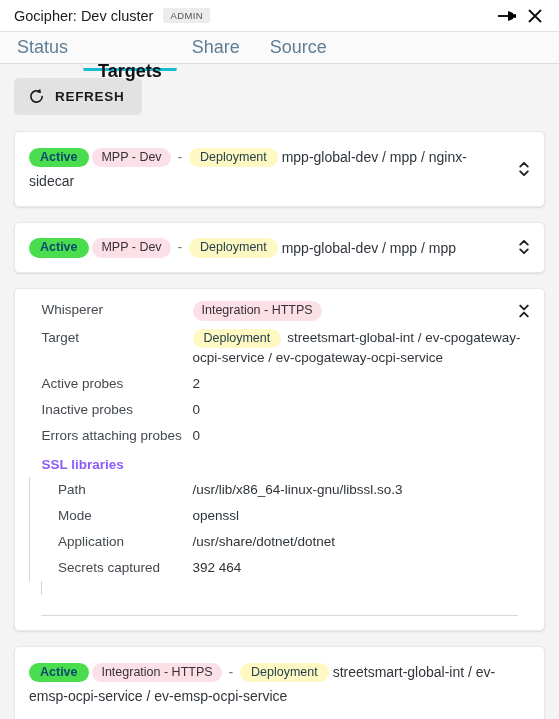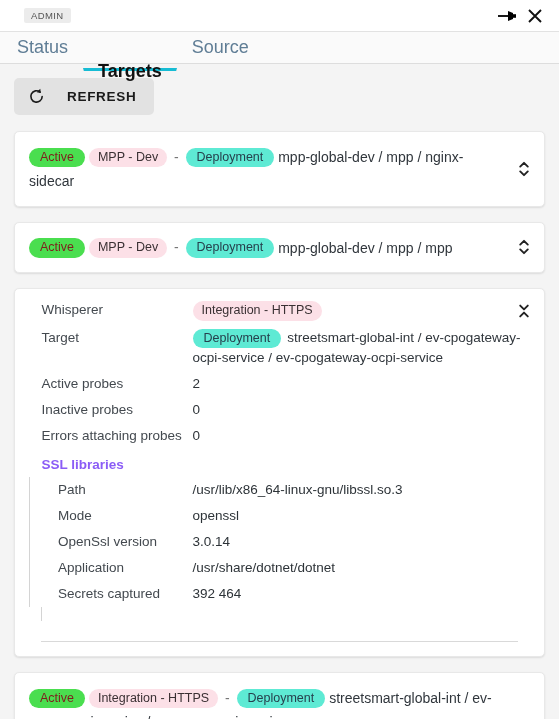--- a/index.html
+++ b/index.html
@@ -84,21 +84,21 @@
   .content {
     padding: 14px 14px 0 14px;
     height: calc(719px - 32px - 32px);
     overflow: hidden;
   }
 
   .refresh-row { margin-bottom: 16px; }
   .refresh-btn {
     display: inline-flex;
     align-items: center;
-    gap: 22px;
+    gap: 10px;
     background: #e2e2e2;
     border: none;
     border-radius: 5px;
     padding: 10px 18px 10px 14px;
     font-family: "Liberation Sans", sans-serif;
     font-size: 13.5px;
     font-weight: bold;
     letter-spacing: 0.7px;
     color: #1b1b1b;
     cursor: pointer;
@@ -128,23 +128,23 @@
   .summary-line > * { vertical-align: middle; }
 
   .chip {
     display: inline-block;
     border-radius: 11px;
     padding: 3px 11px 4px;
     font-size: 12.5px;
     line-height: 1;
     white-space: nowrap;
   }
-  .chip-active  { background: #4ade4f; color: #7f1d1d; }
+  .chip-active  { background: #4ade4f; color: #0c4a6e; font-weight: bold; }
   .chip-pink    { background: #fce0e7; color: #3a3033; padding-left: 9px; padding-right: 9px;}
-  .chip-blue    { background: #5eead4; color: #26404d; }
+  .chip-blue    { background: #fef9c3; color: #26404d; }
   .dash { color: #777; margin: 0 3px; }
   .path-text { color: #30363c; }
 
   .chev {
     position: absolute;
     right: 13px;
     top: 50%;
     transform: translateY(-50%);
     width: 14px;
     height: 22px;
@@ -194,39 +194,41 @@
   .sub-rail-tail {
     height: 14px;
     border-left: 1px solid #d4d4d4;
     margin-left: 12px;
   }
 </style>
 </head>
 <body>
 
 <div class="titlebar">
+  <span class="title-text">Gocipher: Dev cluster</span>
   <span class="admin-badge">ADMIN</span>
   <span class="titlebar-spacer"></span>
   <span class="tb-btn" title="pin">
     <svg width="20" height="18" viewBox="0 0 20 18">
       <path d="M1 9 h10" stroke="#000" stroke-width="1.8" fill="none"></path>
       <path d="M11 4 L11 14 L16 12 L16 6 Z" fill="#000"></path>
       <path d="M16 7.2 h3 v3.6 h-3 z" fill="#000"></path>
     </svg>
   </span>
   <span class="tb-btn" title="close">
     <svg width="18" height="18" viewBox="0 0 18 18">
       <path d="M3 3 L15 15 M15 3 L3 15" stroke="#111" stroke-width="1.9" fill="none"></path>
     </svg>
   </span>
 </div>
 
 <div class="tabbar">
   <div class="tab">Status</div>
   <div class="tab active">Targets</div>
+  <div class="tab">Share</div>
   <div class="tab">Source</div>
 </div>
 
 <div class="content">
 
   <div class="refresh-row">
     <button class="refresh-btn">
       <span>
         <svg width="17" height="17" viewBox="0 0 18 18">
           <path d="M15 9 A6 6 0 1 1 12.8 4.3" stroke="#1b1b1b" stroke-width="1.7" fill="none" stroke-linecap="round"></path>
@@ -309,24 +311,20 @@
       </tr>
       <tr class="sub">
         <td class="lbl">Path</td>
         <td class="val">/usr/lib/x86_64-linux-gnu/libssl.so.3</td>
       </tr>
       <tr class="sub">
         <td class="lbl">Mode</td>
         <td class="val">openssl</td>
       </tr>
       <tr class="sub">
-        <td class="lbl">OpenSsl version</td>
-        <td class="val">3.0.14</td>
-      </tr>
-      <tr class="sub">
         <td class="lbl">Application</td>
         <td class="val">/usr/share/dotnet/dotnet</td>
       </tr>
       <tr class="sub">
         <td class="lbl">Secrets captured</td>
         <td class="val">392 464</td>
       </tr>
     </tbody>
       </table>
     <div class="sub-rail-tail"></div>

